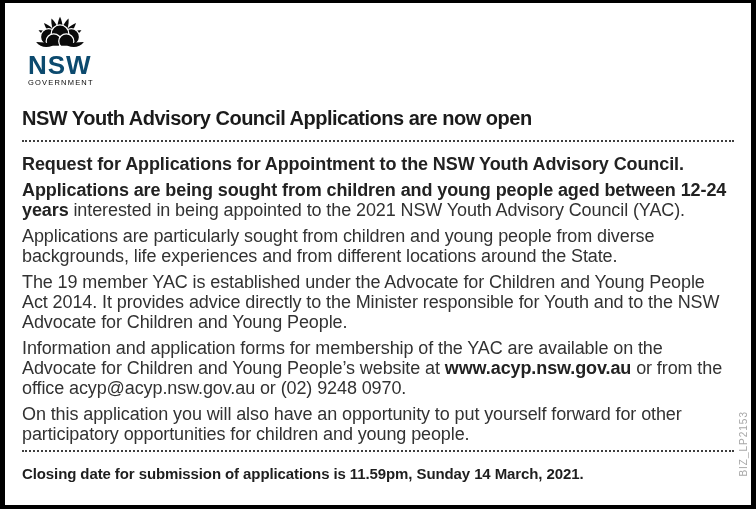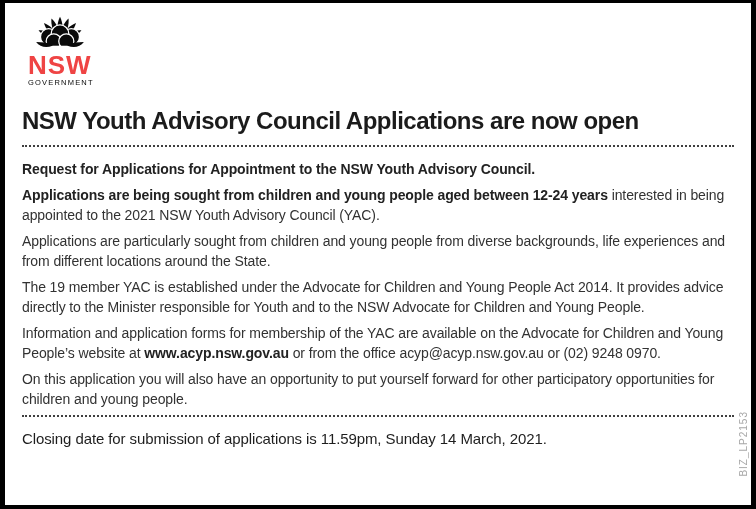--- a/index.html
+++ b/index.html
@@ -19,64 +19,64 @@
   .content { padding: 0 17px; }
 
   
   .logo { margin: 5px 0 0 6px; width: 70px; }
   .logo svg { display: block; }
   .logo-org {
     font-weight: 700;
     font-size: 26px;
     line-height: 25px;
     letter-spacing: 1px;
-    color: #ef4444;
+    color: #0c4a6e;
     margin-top: 1px;
   }
   .logo-sub {
     font-weight: 400;
     font-size: 7.5px;
     letter-spacing: 1.2px;
     color: #0a0a0a;
     line-height: 9px;
   }
 
   
   .headline {
     margin: 20px 0 0 0;
-    font-size: 24px;
+    font-size: 20px;
     font-weight: 700;
     letter-spacing: -0.5px;
     color: #1b1b1b;
     white-space: nowrap;
   }
   .dotted {
     border: none;
     border-top: 2px dotted #3f3f3f;
     margin: 10px 0 0 0;
     height: 0;
   }
 
   
   .body-copy { margin-top: 12px; }
   .body-copy p {
     margin: 0 0 6px 0;
-    font-size: 14px;
+    font-size: 18px;
     line-height: 20px;
     letter-spacing: -0.1px;
     color: #323232;
   }
   .seg-b { font-weight: 700; color: #222222; }
   .seg-i { }
 
   .closing-rule { margin-top: 6px; }
   .closing {
     margin: 13px 0 0 0;
     font-size: 15px;
-    font-weight: 400;
+    font-weight: 700;
     color: #1e1e1e;
     letter-spacing: -0.1px;
   }
 
   
   .side-code {
     position: absolute;
     right: 2px;
     bottom: 28px;
     writing-mode: vertical-rl;

